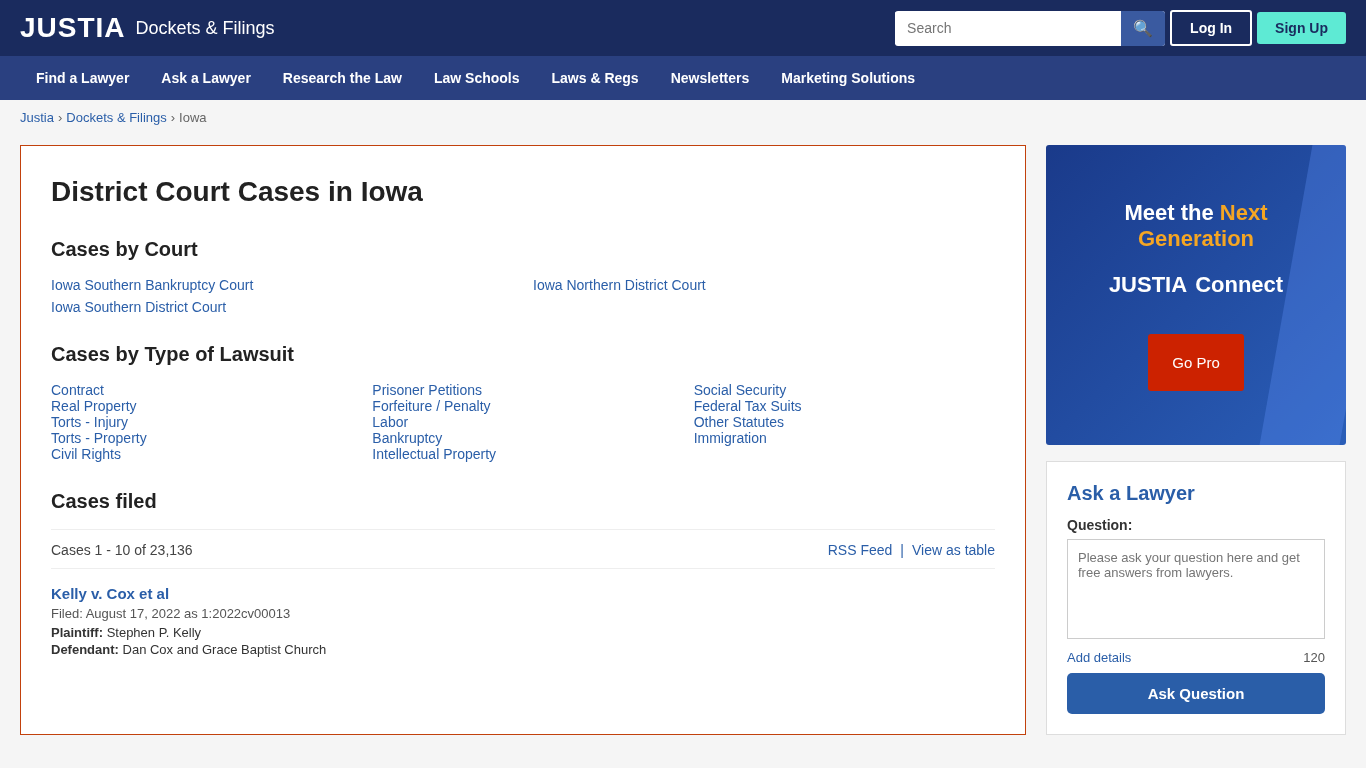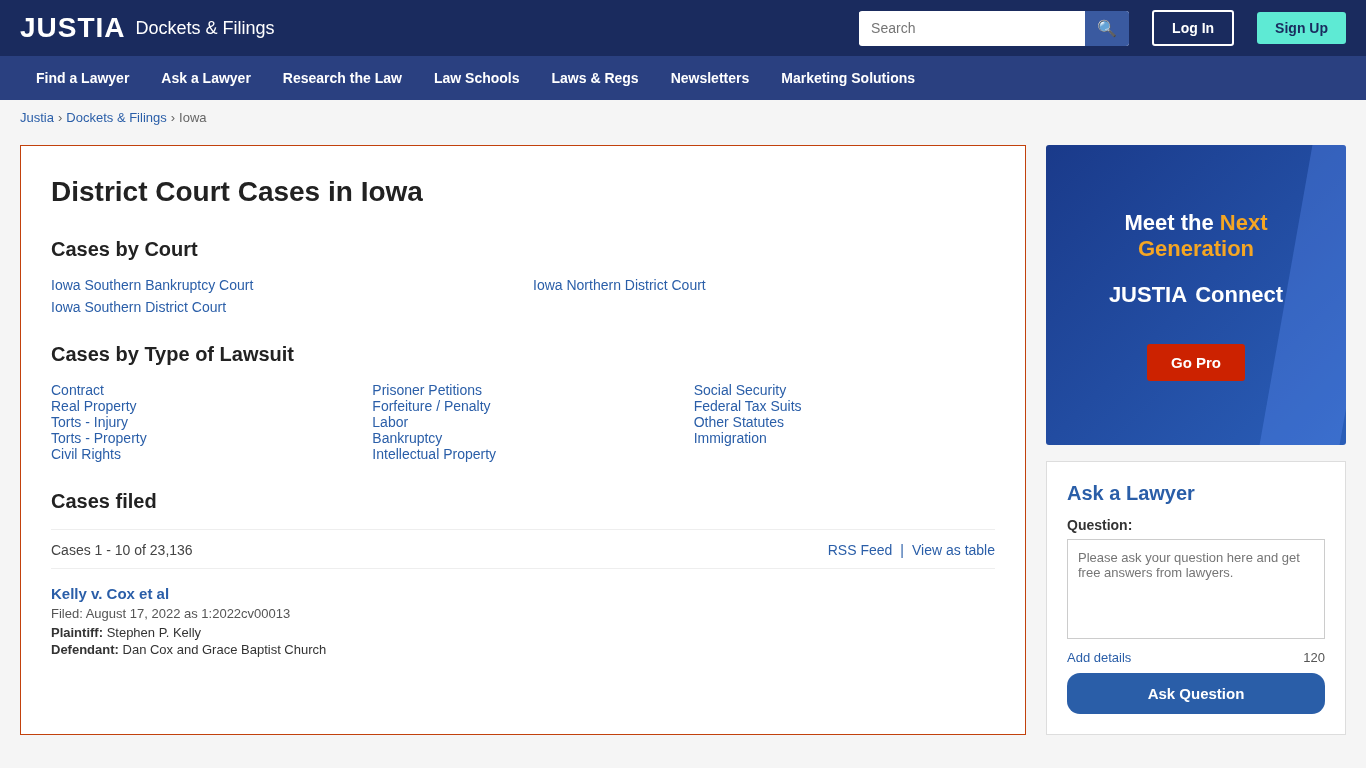--- a/index.html
+++ b/index.html
@@ -9,21 +9,21 @@
     #header {
       background: #1a2b5e;
       padding: 10px 20px;
       display: flex;
       align-items: center;
       justify-content: space-between;
     }
     #logo-area { display: flex; align-items: center; gap: 10px; }
     #logo-text { color: white; font-size: 28px; font-weight: bold; letter-spacing: 1px; }
     #logo-subtitle { color: white; font-size: 18px; font-weight: normal; }
-    #header-right { display: flex; align-items: center; gap: 23px; padding-left: 28px; }
+    #header-right { display: flex; align-items: center; gap: 5px; padding-left: 28px; }
     #search-box {
       display: flex; align-items: center;
       background: white; border-radius: 3px; overflow: hidden;
       width: 270px;
     }
     #search-input {
       border: none; outline: none; padding: 8px 12px; font-size: 14px; width: 100%;
     }
     #search-button {
       background: #3a5aa0; border: none; cursor: pointer; padding: 8px 12px;
@@ -96,43 +96,43 @@
     
     #sidebar { width: 300px; display: flex; flex-direction: column; gap: 16px; }
 
     #ad-banner {
       background: linear-gradient(135deg, #1a3a8a, #2a5eb8);
       color: white; padding: 24px 20px; text-align: center;
       border-radius: 3px; overflow: hidden; position: relative; min-height: 300px;
       display: flex; flex-direction: column; align-items: center; justify-content: center; gap: 12px;
     }
     #ad-banner .go-pro-btn {
-      background: #cc2200; color: white; padding: 10px 24px;
-      font-size: 15px; font-weight: bold; border: none; cursor: pointer; border-radius: 3px; margin-top: 16px;
+      background: #cc2200; color: white; padding: 20px 24px;
+      font-size: 15px; font-weight: normal; border: none; cursor: pointer; border-radius: 3px; margin-top: 16px;
     }
     #ad-banner .diagonal-stripe {
       position: absolute; right: -20px; top: 0; bottom: 0; width: 80px;
       background: rgba(100,150,255,0.3); transform: skewX(-10deg);
     }
 
     #ask-lawyer-panel {
       background: white; border: 1px solid #ddd; padding: 20px;
     }
     #ask-lawyer-title { font-size: 20px; color: #2a5ea8; font-weight: bold; margin-bottom: 12px; }
     #question-label { font-size: 14px; font-weight: bold; margin-bottom: 6px; }
     #question-textarea {
       width: 100%; height: 100px; padding: 10px; font-size: 13px;
       border: 1px solid #ccc; resize: none; color: #888; font-family: Arial, sans-serif;
     }
     #add-details-row { display: flex; justify-content: space-between; align-items: center; margin: 8px 0; }
     #add-details-link { color: #2a5ea8; font-size: 13px; cursor: pointer; }
     #char-count { font-size: 13px; color: #555; }
     #ask-question-btn {
       background: #2a5ea8; color: white; padding: 12px 0;
-      font-size: 15px; font-weight: bold; border: none; cursor: pointer; border-radius: 13px; width: 100%;
+      font-size: 15px; font-weight: bold; border: none; cursor: pointer; border-radius: 5px; width: 100%;
     }
 
     hr.divider { border: none; border-top: 1px solid #eee; margin: 0; }
   </style>
 </head>
 <body>
 
 <div id="header">
   <div id="logo-area">
     <span id="logo-text">JUSTIA</span>

